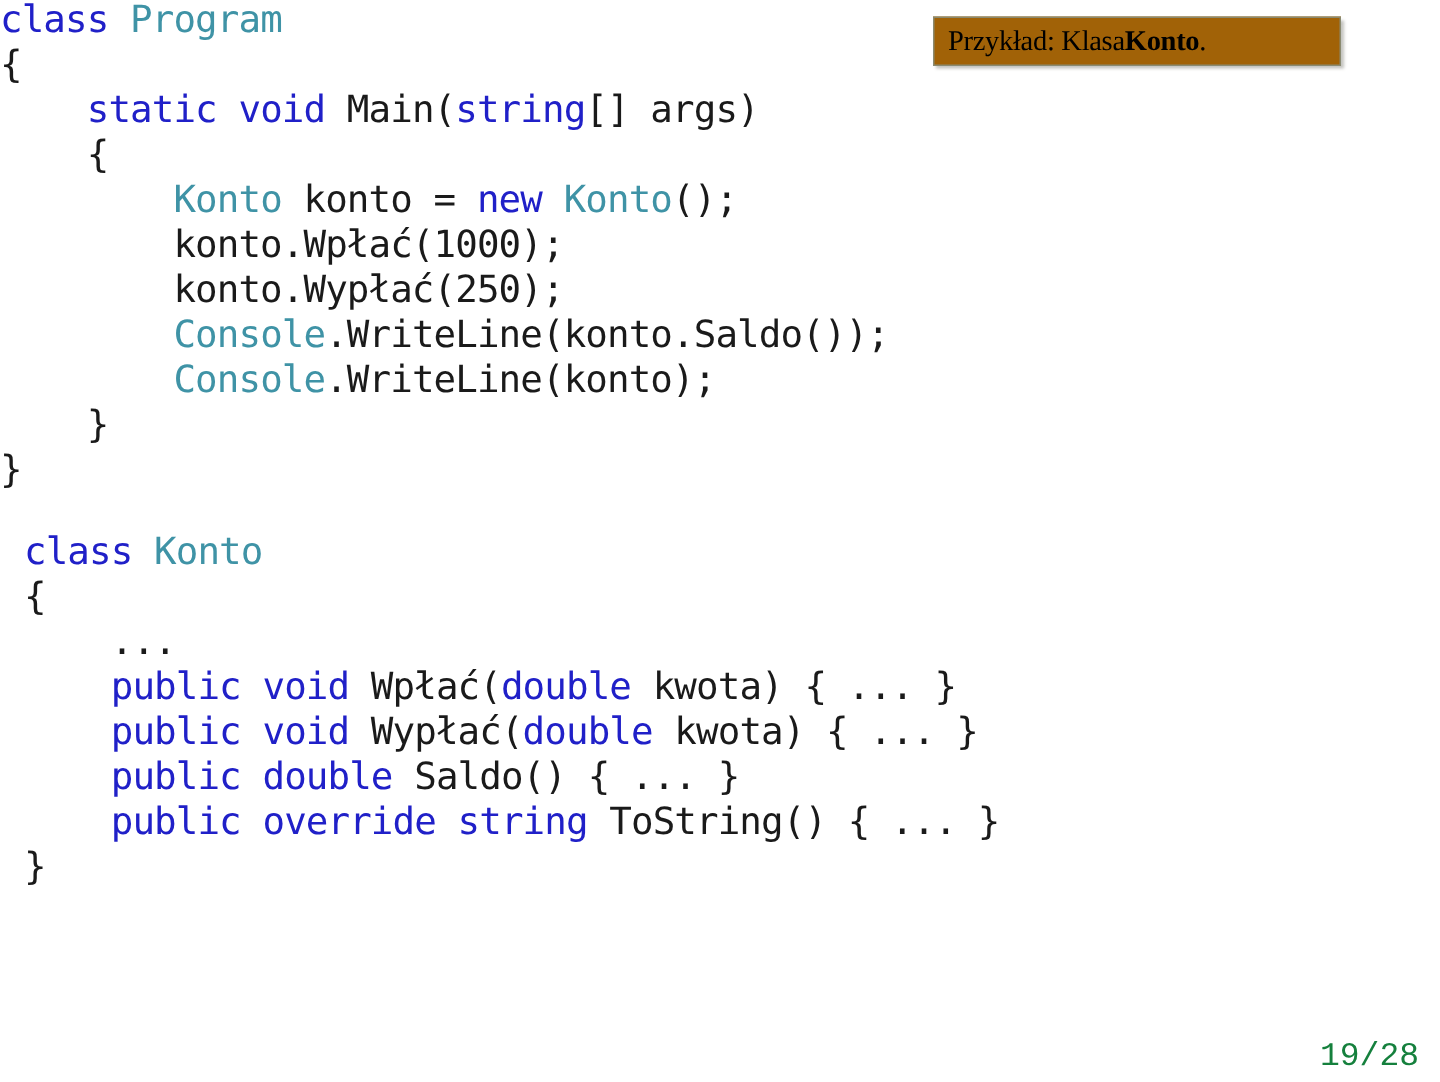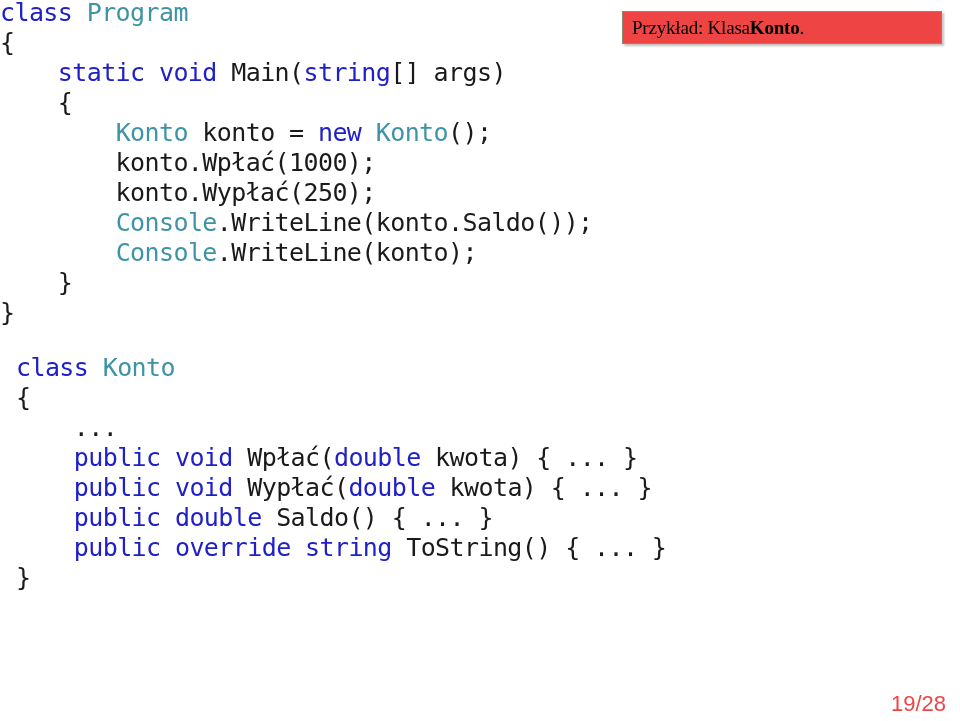--- a/index.html
+++ b/index.html
@@ -19,24 +19,24 @@
     width: 960px;
     height: 721px;
     background: #ffffff;
   }
 
   
   #callout {
     position: absolute;
     left: 622px;
     top: 11px;
-    width: 320px;
+    width: 272px;
     height: 33px;
     box-sizing: border-box;
-    background: #ef4444;
+    background: #a16207;
     border: 1px solid #8a8a70;
     box-shadow: 2px 2px 2px rgba(120,120,110,0.45);
     display: flex;
     align-items: center;
     padding: 0 9px;
     font-family: "Liberation Serif", "DejaVu Serif", serif;
     font-size: 19px;
     color: #000000;
     white-space: nowrap;
     letter-spacing: -0.2px;
@@ -63,23 +63,23 @@
 
   .kw   { color: #2020c8; }          
   .typ  { color: #3f93a6; }          
   .pln  { color: #1a1a1a; }          
 
   
   #page-number {
     position: absolute;
     right: 14px;
     bottom: 4px;
-    font-family: Liberation Sans, sans-serif;
+    font-family: Liberation Mono, monospace;
     font-size: 22px;
-    color: #ef4444;
+    color: #15803d;
     letter-spacing: 0px;
   }
 </style>
 </head>
 <body>
 
 <div id="slide">
 
   <div id="callout">
     <span>Przykład: Klasa </span>

